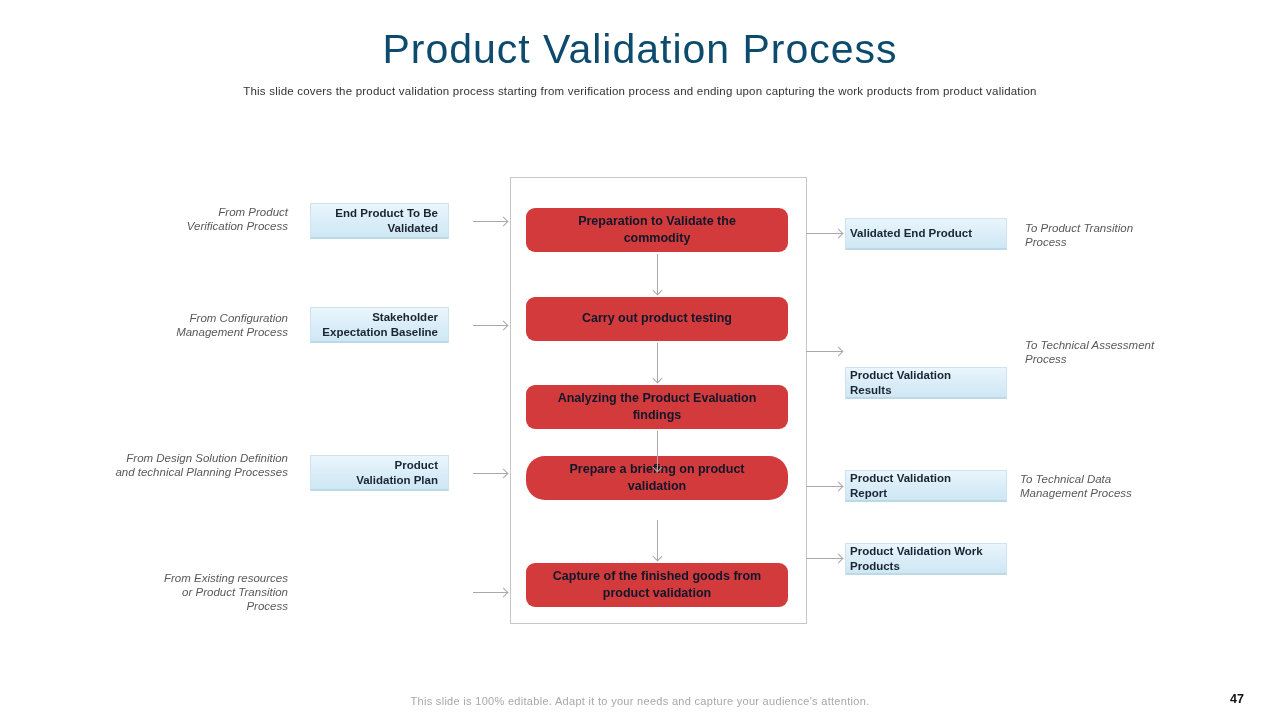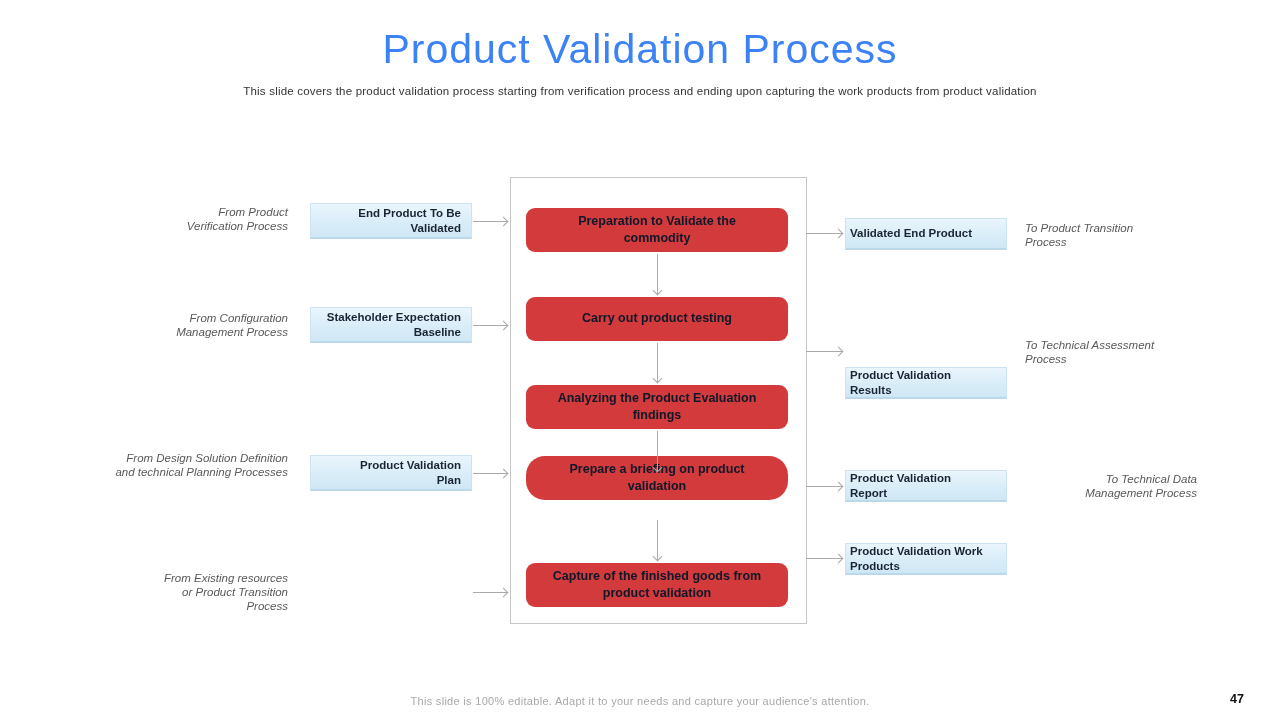--- a/index.html
+++ b/index.html
@@ -2,39 +2,39 @@
 <html><head>
 <meta charset="utf-8">
 <style>
   html,body{margin:0;padding:0;background:#fff;}
   .slide{
     position:relative;width:1280px;height:720px;background:#ffffff;overflow:hidden;
     font-family:"Liberation Sans", sans-serif;color:#000;
   }
   .title{
     position:absolute;top:26px;left:0;width:100%;text-align:center;
-    font-size:41px;font-weight:400;letter-spacing:1px;color:#3b82f6;
+    font-size:41px;font-weight:400;letter-spacing:1px;color:#0c4a6e;
   }
   .subtitle{
     position:absolute;top:85px;left:0;width:100%;text-align:center;
     font-size:11.5px;color:#333;letter-spacing:.2px;
   }
   .lbl{
     position:absolute;font-size:11.5px;line-height:1.22;color:#595959;font-style:italic;
   }
   .lbl.right{text-align:right;}
   .lbl.left{text-align:left;}
   .inbox,.outbox{
     position:absolute;box-sizing:border-box;
     background:linear-gradient(180deg,#eaf5fc 0%,#d9edf8 55%,#cfe7f4 100%);
     border:1px solid #cde3f0;border-bottom:2px solid #bcd9ea;
     font-size:11.5px;font-weight:bold;color:#1a2433;line-height:1.3;
     display:flex;align-items:center;
   }
-  .inbox{width:162px;justify-content:flex-end;text-align:right;padding:2px 10px 2px 8px;}
+  .inbox{width:139px;justify-content:flex-end;text-align:right;padding:2px 10px 2px 8px;}
   .outbox{width:162px;justify-content:flex-start;text-align:left;padding:2px 22px 2px 4px;}
   .container-frame{
     position:absolute;left:510px;top:177px;width:295px;height:445px;
     border:1px solid #c6c6c6;background:#ffffff;
   }
   .step{
     position:absolute;left:526px;width:262px;height:44px;box-sizing:border-box;
     background:#d23a3c;border-radius:9px;
     color:#0f172a;font-size:12.5px;font-weight:bold;line-height:1.4;text-align:center;
     display:flex;align-items:center;justify-content:center;padding:0 20px;
@@ -97,18 +97,18 @@
   <div class="arrow-r" style="left:806px;top:486px;width:37px;"></div>
   <div class="arrow-r" style="left:806px;top:558px;width:37px;"></div>
 
   <div class="outbox" style="left:845px;top:218px;height:32px;">Validated End Product</div>
   <div class="outbox" style="left:845px;top:335px;height:32px;margin-top:32px;">Product Validation Results</div>
   <div class="outbox" style="left:845px;top:470px;height:32px;">Product Validation Report</div>
   <div class="outbox" style="left:845px;top:543px;height:32px;">Product Validation Work Products</div>
 
   <div class="lbl left" style="left:1025px;top:221px;width:130px;">To Product Transition Process</div>
   <div class="lbl left" style="left:1025px;top:338px;width:140px;">To Technical Assessment Process</div>
-  <div class="lbl left" style="left:1067px;top:472px;width:130px;text-align:right;">To Technical Data Management Process</div>
+  <div class="lbl left" style="left:1020px;top:472px;width:130px;">To Technical Data Management Process</div>
 
   <div class="footer">This slide is 100% editable. Adapt it to your needs and capture your audience's attention.</div>
   <div class="pagenum">47</div>
 
 </div>
 
 </body></html>

